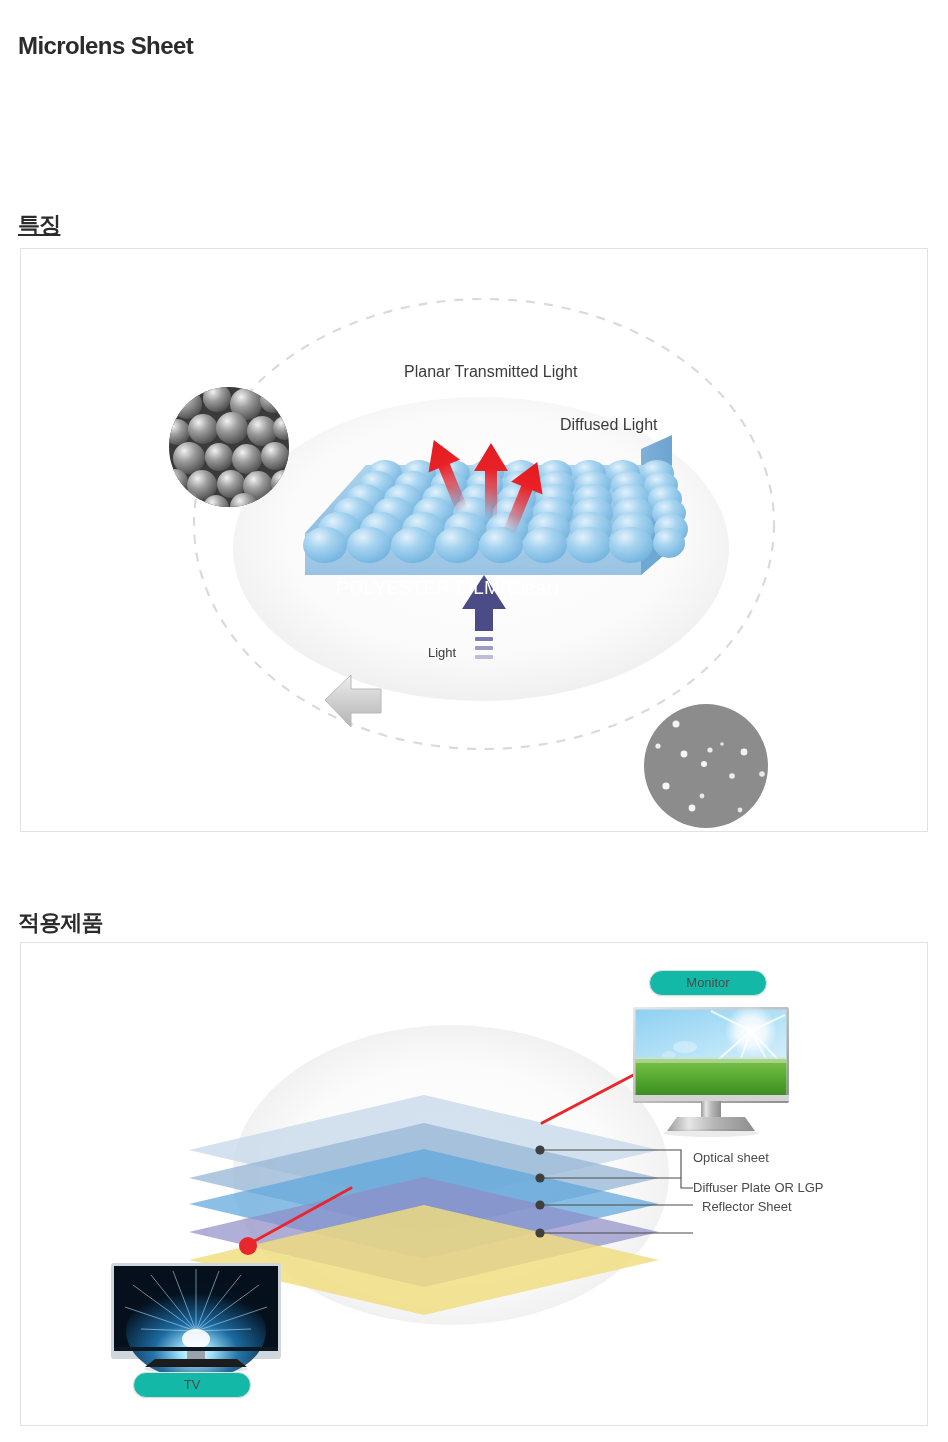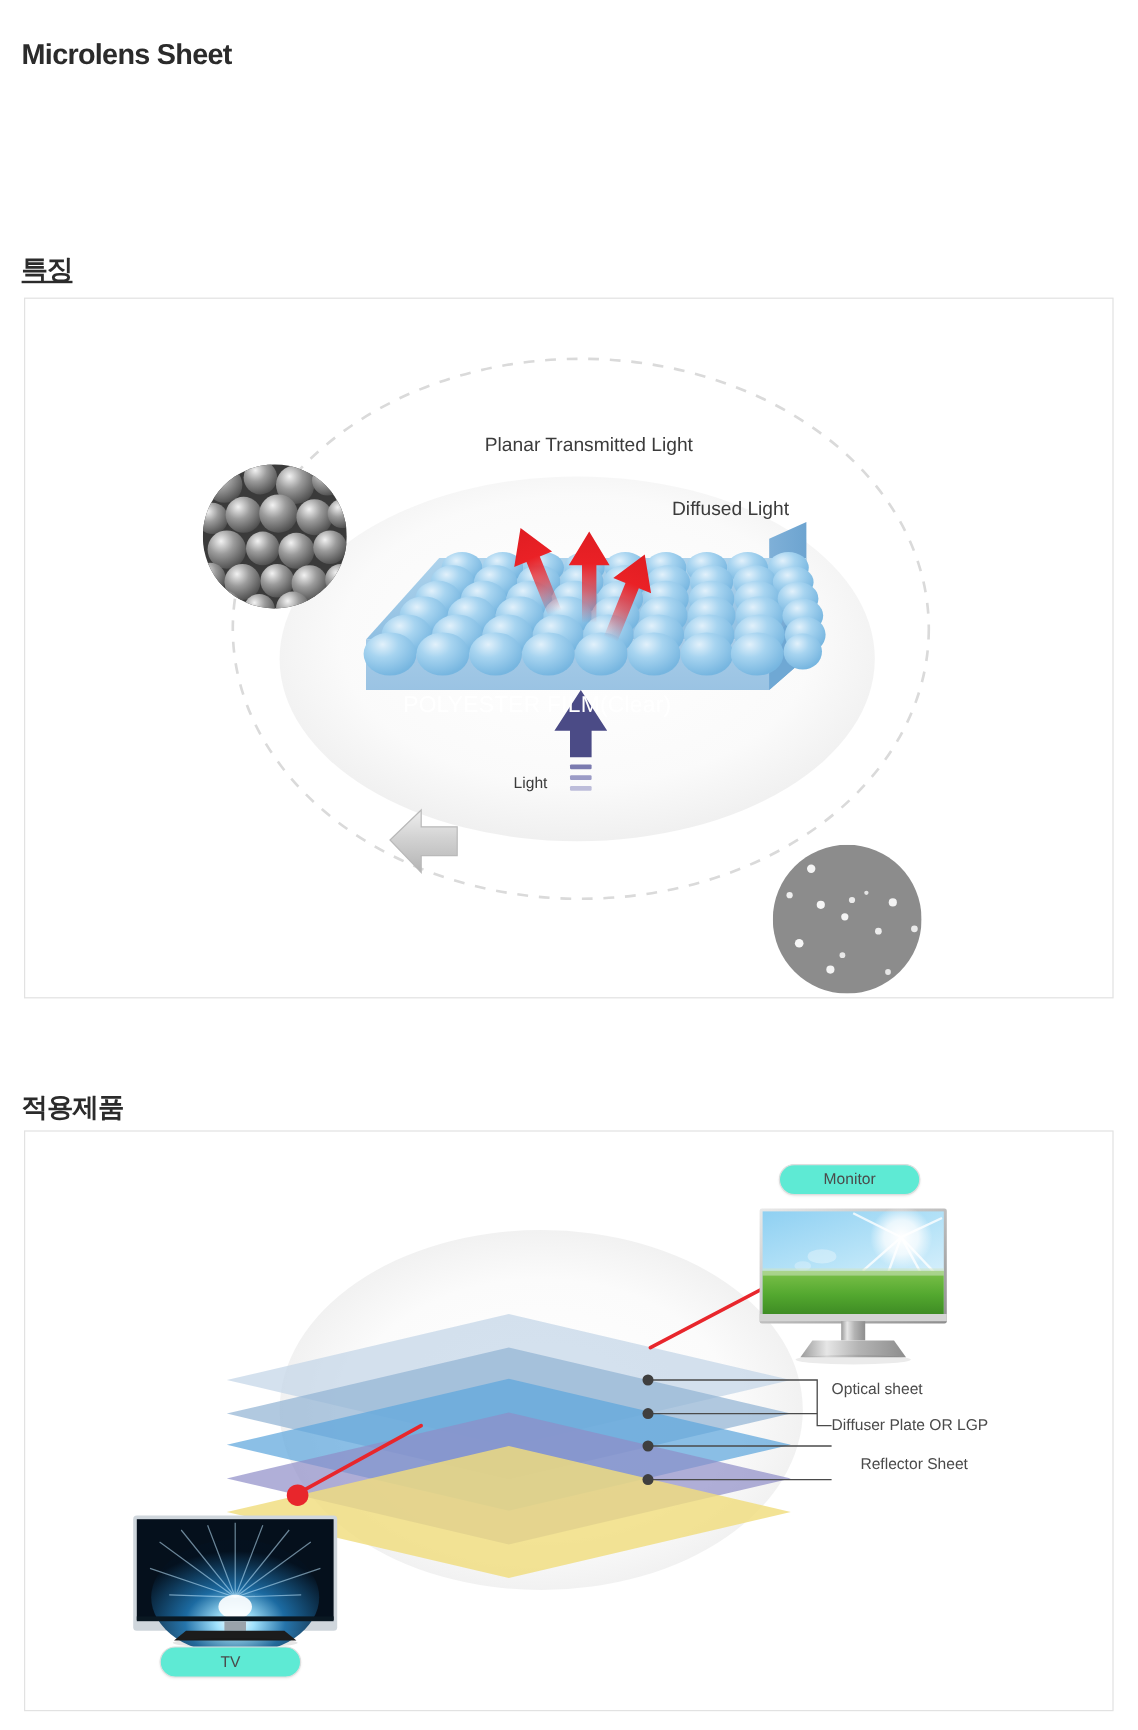--- a/index.html
+++ b/index.html
@@ -81,31 +81,31 @@
 
   
   .app-lbl {
     position: absolute;
     font-size: 13px;
     color: #4a4a4a;
     white-space: nowrap;
   }
   .lbl-optical   { left: 693px; top: 1150px; }
   .lbl-diffuser  { left: 693px; top: 1180px; }
-  .lbl-reflector { left: 717px; top: 1199px; margin-top: 13px; }
+  .lbl-reflector { left: 702px; top: 1199px; }
 
   
   .pill {
     position: absolute;
     height: 26px;
     line-height: 24px;
     text-align: center;
     font-size: 13px;
     color: #4a4a4a;
-    background: #5eead4;
+    background: #14b8a6;
     border: 1px solid #dedede;
     border-radius: 14px;
     box-shadow: 0 1px 2px rgba(0,0,0,0.07);
   }
   #pill-monitor { left: 649px; top: 970px; width: 118px; }
   #pill-tv      { left: 133px; top: 1372px; width: 118px; }
 </style>
 </head>
 <body>
 

